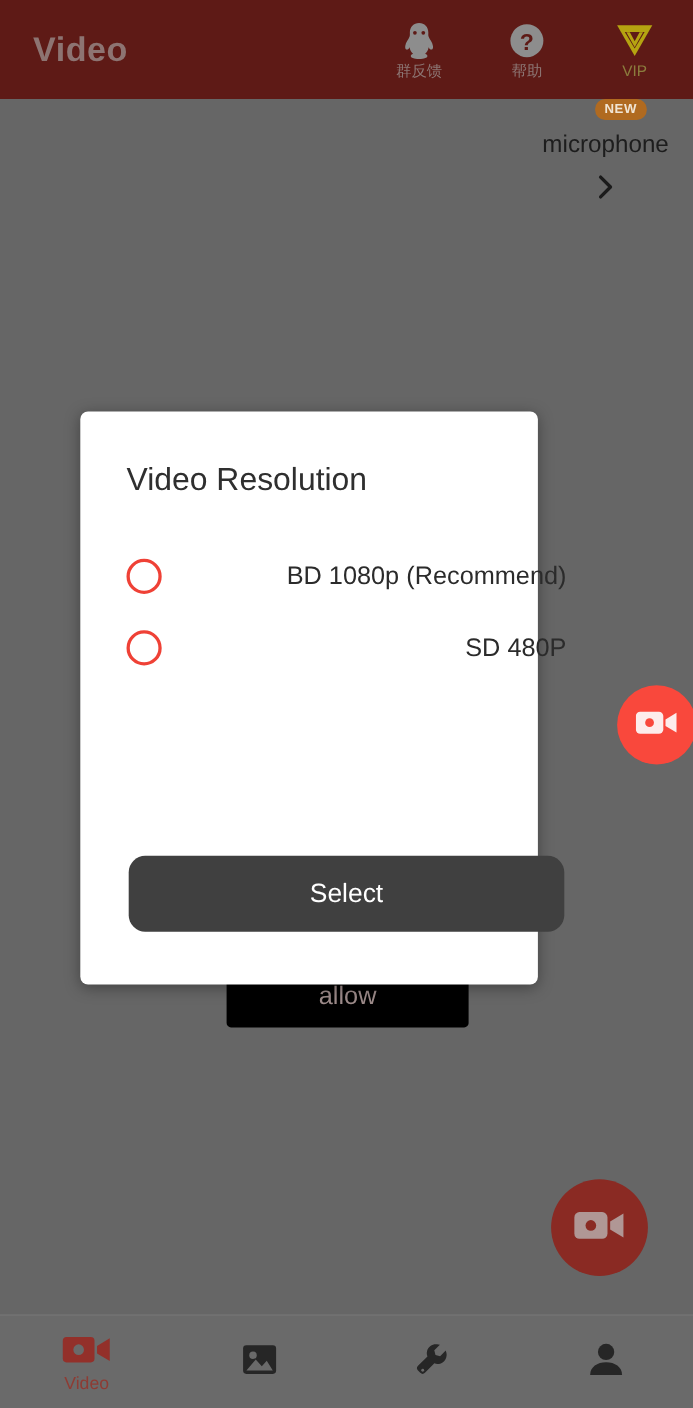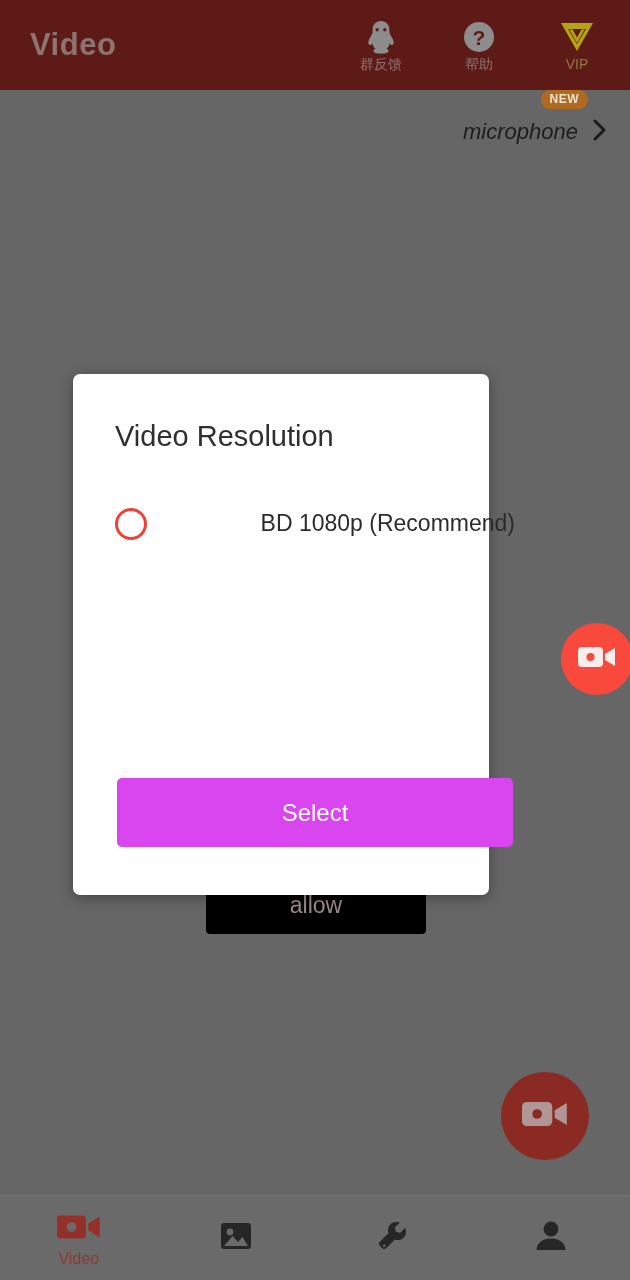--- a/index.html
+++ b/index.html
@@ -43,22 +43,23 @@
     font-size:14px; color:#8c7573; line-height:16px;
   }
   .hact-label.vip { color:#8b7c3d; }
   .hact-ico { height:36px; display:flex; align-items:center; justify-content:center; }
 
   
   .mic-row {
     position:absolute; top:118px; right:22px;
     display:flex; align-items:center; gap:14px;
     cursor:pointer;
-  }
-  .mic-label { font-size:22px; color:#1d1d1d;font-style:italic; }
+    flex-direction:column;
+  }
+  .mic-label { font-size:22px; color:#1d1d1d; }
   .mic-chev { font-size:25px; color:#1b1b1b; font-weight:bold; line-height:1; }
   .new-badge {
     position:absolute; top:-28px; right:20px;
     background:#b06a20; color:#f0e4d3;
     font-size:12px; font-weight:bold;
     border-radius:9px;
     padding:2px 9px 3px;
     letter-spacing:.5px;
   }
 
@@ -117,22 +118,22 @@
     border-radius:50%;
     display:flex; align-items:center; justify-content:center;
     background:#fff;
   }
   .radio .dot { width:14px; height:14px; border-radius:50%; background:transparent; }
   .radio.sel .dot { background:#ef4136; }
   .option-label { font-size:23px; color:#2b2b2b; }
   .select-btn {
     position:absolute; left:44px; top:404px;
     width:396px; height:69px;
-    background:#d946ef;
-    border:none; border-radius:5px;
+    background:#404040;
+    border:none; border-radius:15px;
     color:#fff; font-size:24px;
     font-family:"Liberation Sans", sans-serif;
     cursor:pointer;
   }
 
   
   .bottom-nav {
     position:absolute; left:0; bottom:0;
     width:630px; height:85px;
     background:#6a6a6a;
@@ -233,20 +234,26 @@
 
       <div class="option">
         <span class="radio">
             <span class="dot"></span>
           </span>
         <span class="option-label">BD 1080p (Recommend)</span>
       </div>
 
 
 
+      <div class="option">
+        <span class="radio">
+            <span class="dot"></span>
+          </span>
+        <span class="option-label">SD 480P</span>
+      </div>
 
     </div>
 
     <button class="select-btn">Select</button>
   </div>
 
   <div class="bottom-nav">
 
     <div class="nav-item">
       <span class="nav-ico">

